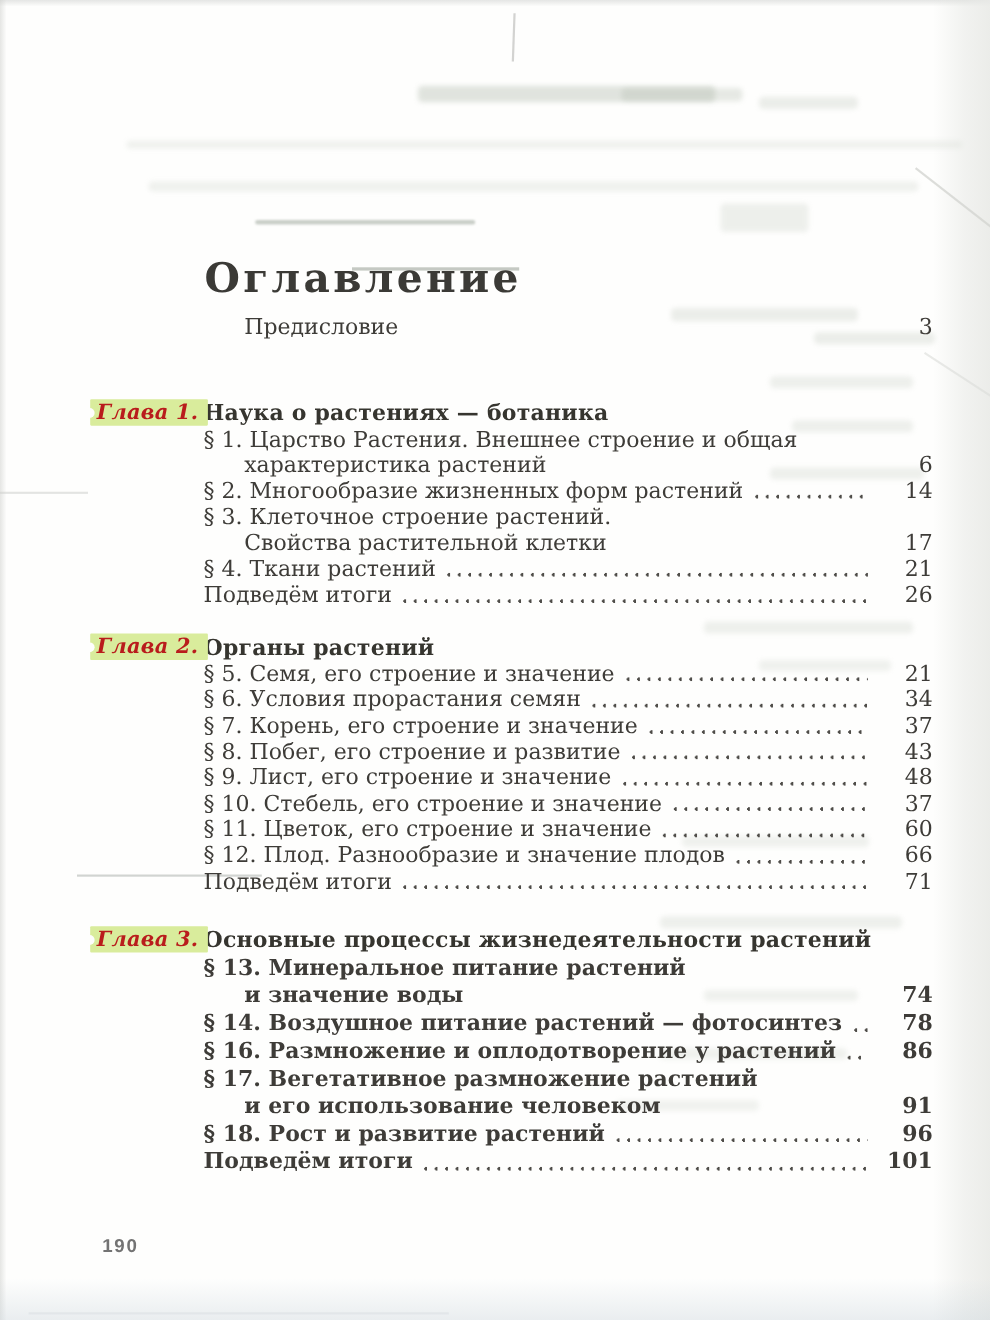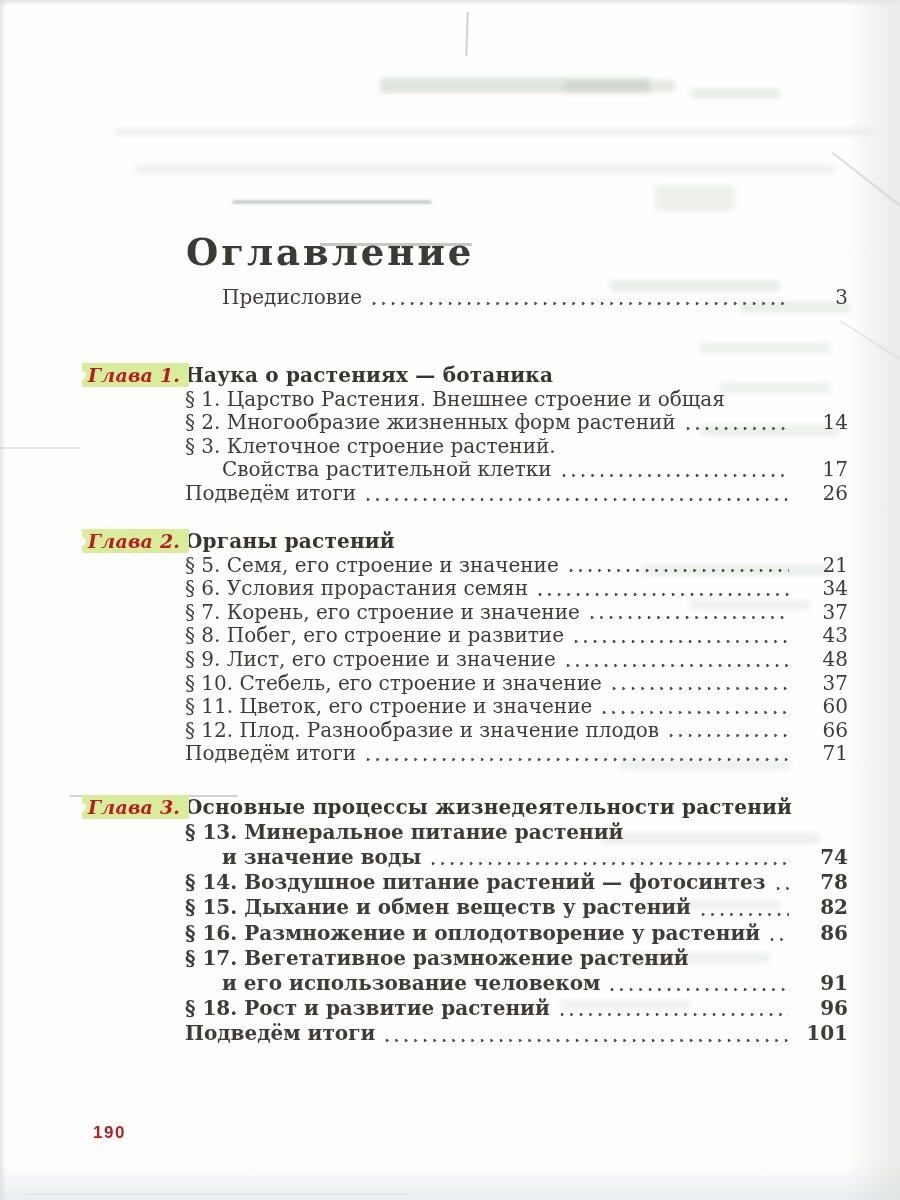--- a/index.html
+++ b/index.html
@@ -30,26 +30,26 @@
   .art{position:absolute;background:#aeb2ae;filter:blur(.4px);}
 
   
   .title{
     position:absolute;left:186px;top:230px;margin:0;
     font-size:37px;font-weight:700;letter-spacing:3px;color:#3b3a36;
   }
   .folio{
     position:absolute;left:93px;top:1123px;
     font-family:"Liberation Sans","DejaVu Sans",sans-serif;
-    font-weight:700;font-size:17px;letter-spacing:1.5px;color:#b91c1c;
+    font-weight:700;font-size:17px;letter-spacing:1.5px;color:#737373;
   }
   .toc{position:absolute;left:185px;top:286px;width:663px;font-size:20px;}
   .row{display:flex;position:relative;height:23.6px;line-height:23.6px;}
   .c3 .row{height:25.2px;line-height:25.2px;font-weight:bold;}
-  .cont{padding-left:37px;}
+  .cont{padding-left:37px;align-items:flex-end;}
   .txt{white-space:pre;flex:0 0 auto;}
   .leader{
     flex:1 1 auto;margin:0 5px 0 8px;
     background-image:radial-gradient(1.5px 1.5px at 4px 2.5px,#4e4c48 98%,rgba(0,0,0,0));
     background-size:9.5px 5px;background-repeat:repeat-x;
     background-position:left bottom 4px;
   }
   .pnum{flex:0 0 auto;width:54px;text-align:right;}
   .chapter{position:relative;}
   .c1{margin-top:52px;}
@@ -101,32 +101,42 @@
         <span class="txt">Предисловие</span>
         <span class="leader"></span>
         <span class="pnum">3</span>
       </div>
       <div class="chapter c1">
         <div class="chapter-head"><span class="chapter-label" style="background: rgb(217, 236, 156);">Глава 1.</span><span class="chapter-title">Наука о растениях — ботаника</span></div>
         <div class="entries">
           <div class="row">
             <span class="txt">§ 1. Царство Растения. Внешнее строение и общая</span>
           </div>
+          <div class="row cont">
+            <span class="txt">характеристика растений</span>
+            <span class="leader"></span>
+            <span class="pnum">6</span>
+          </div>
           <div class="row">
             <span class="txt">§ 2. Многообразие жизненных форм растений</span>
             <span class="leader"></span>
             <span class="pnum">14</span>
           </div>
           <div class="row">
             <span class="txt">§ 3. Клеточное строение растений.</span>
           </div>
           <div class="row cont">
             <span class="txt">Свойства растительной клетки</span>
             <span class="leader"></span>
             <span class="pnum">17</span>
+          </div>
+          <div class="row">
+            <span class="txt">§ 4. Ткани растений</span>
+            <span class="leader"></span>
+            <span class="pnum">21</span>
           </div>
           <div class="row">
             <span class="txt">Подведём итоги</span>
             <span class="leader"></span>
             <span class="pnum">26</span>
           </div>
         </div>
       </div>
       <div class="chapter c2">
         <div class="chapter-head"><span class="chapter-label" style="background: rgb(217, 236, 156);">Глава 2.</span><span class="chapter-title">Органы растений</span></div>
@@ -186,25 +196,20 @@
           </div>
           <div class="row cont">
             <span class="txt">и значение воды</span>
             <span class="leader"></span>
             <span class="pnum">74</span>
           </div>
           <div class="row">
             <span class="txt">§ 14. Воздушное питание растений — фотосинтез</span>
             <span class="leader"></span>
             <span class="pnum">78</span>
-          </div>
-          <div class="row">
-            <span class="txt">§ 15. Дыхание и обмен веществ у растений</span>
-            <span class="leader"></span>
-            <span class="pnum">82</span>
           </div>
           <div class="row">
             <span class="txt">§ 16. Размножение и оплодотворение у растений</span>
             <span class="leader"></span>
             <span class="pnum">86</span>
           </div>
           <div class="row">
             <span class="txt">§ 17. Вегетативное размножение растений</span>
           </div>
           <div class="row cont">

